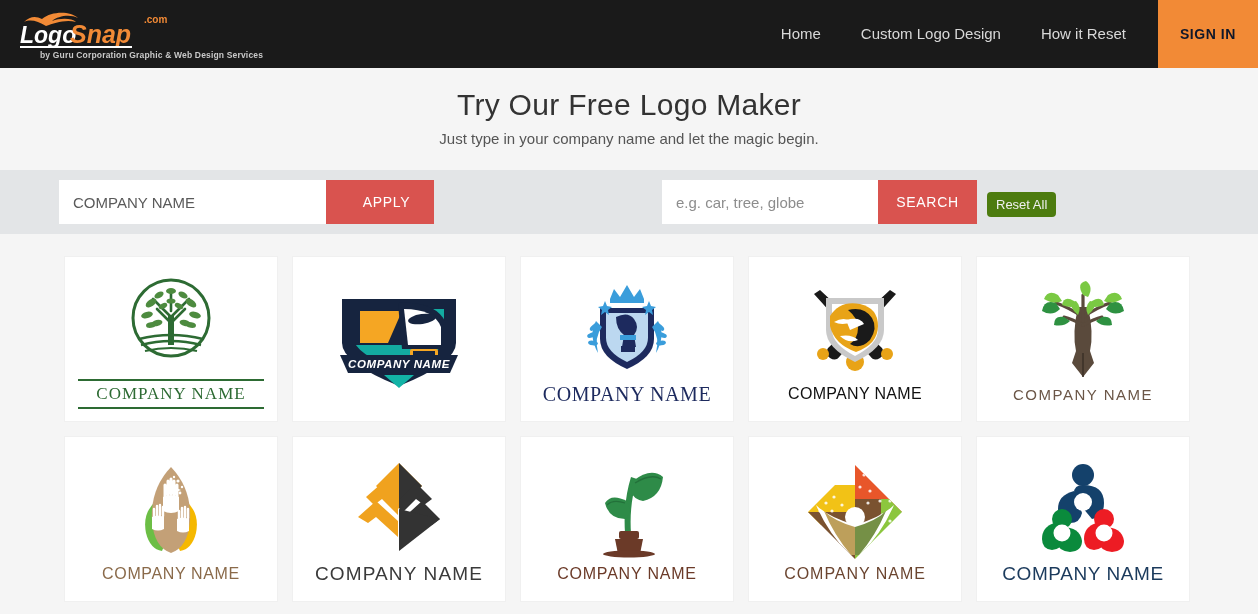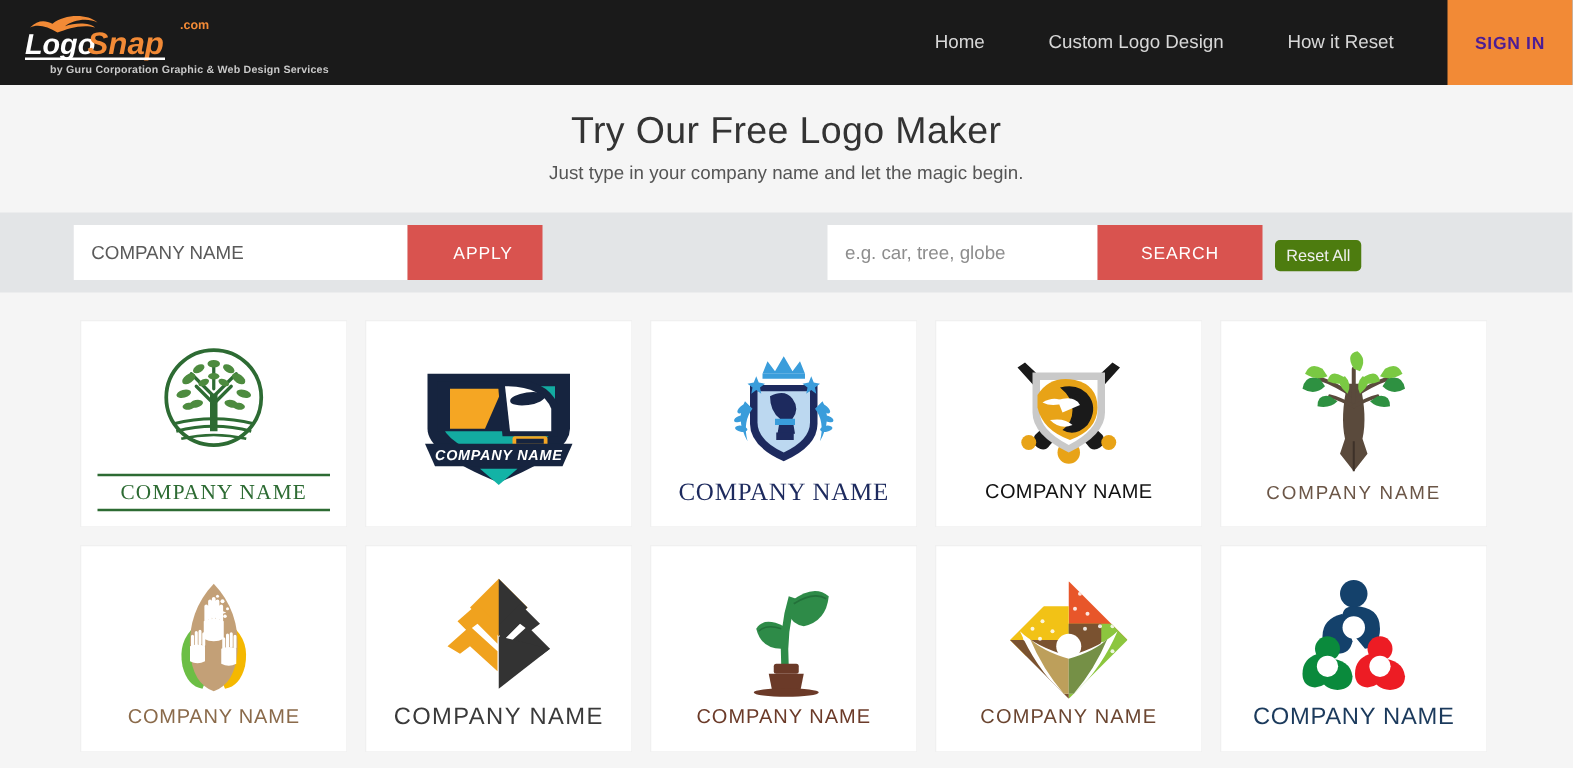--- a/index.html
+++ b/index.html
@@ -19,29 +19,29 @@
   }
   .brand { padding-left: 14px; width: 200px; }
   .brand-logo { display: block; }
   .brand-tagline {
     color: #c9c9c9; font-size: 8.5px;
     letter-spacing: 0.02em; margin-top: 1px; padding-left: 26px;
     white-space: nowrap; font-weight: bold;
   }
   .nav {
     margin-left: auto; display: flex; align-items: center;
-    height: 100%; padding-right: 0; gap: 11px;
+    height: 100%; padding-right: 0;
   }
   .nav-link {
     color: #d8d8d8; font-size: 15px; text-decoration: none;
     padding: 0 20px; line-height: 68px; white-space: nowrap;
   }
   .nav-link:first-child { padding-left: 28px; }
   .signin {
-    background: #f28a36; color: #4c1d95;
+    background: #f28a36; color: #0f172a;
     font-size: 14px; font-weight: bold; letter-spacing: 0.04em;
     height: 68px; display: flex; align-items: center;
     padding: 0 22px; margin-left: 12px;
   }
 
   
   .hero { text-align: center; padding-top: 20px; }
   .hero h1 {
     font-size: 30px; font-weight: normal; color: #333333;
     letter-spacing: 0.01em;
@@ -69,21 +69,21 @@
   .text-input::placeholder { color: #8d8d8d; }
   #company-input { width: 267px; }
   #keyword-input { width: 216px; }
   .btn-red {
     background: #d9534f; color: #ffffff; border: none;
     font-family: "Liberation Sans", sans-serif;
     font-size: 14px; letter-spacing: 0.05em;
     cursor: pointer; height: 44px;
   }
   #apply-btn { width: 108px; padding-left: 13px; }
-  #search-btn { width: 132px; }
+  #search-btn { width: 99px; }
   .group-right { margin-left: 228px; }
   .btn-reset {
     background: #4d7c0f; color: #f0f0f0; border: none;
     border-radius: 4px;
     font-family: "Liberation Sans", sans-serif;
     font-size: 13px; padding: 5px 9px; cursor: pointer;
     margin-left: 10px; align-self: center; margin-top: 5px;
   }
 
   

